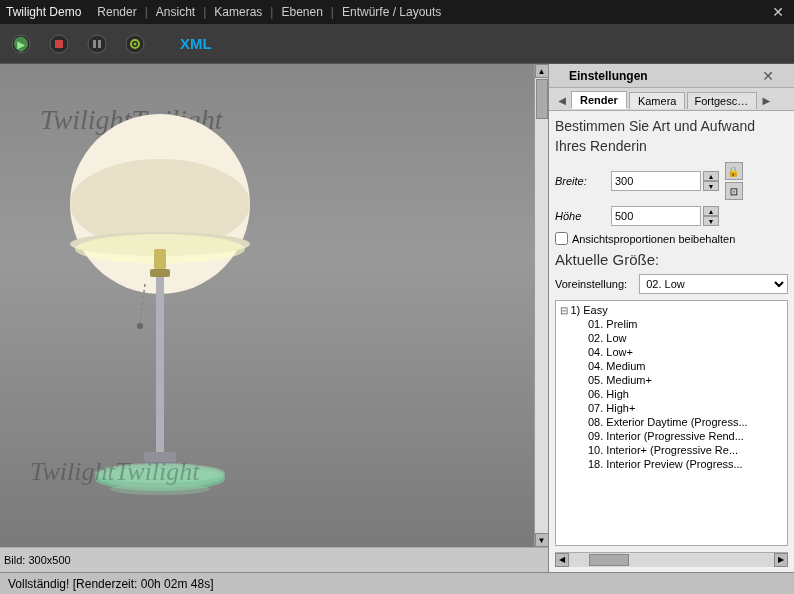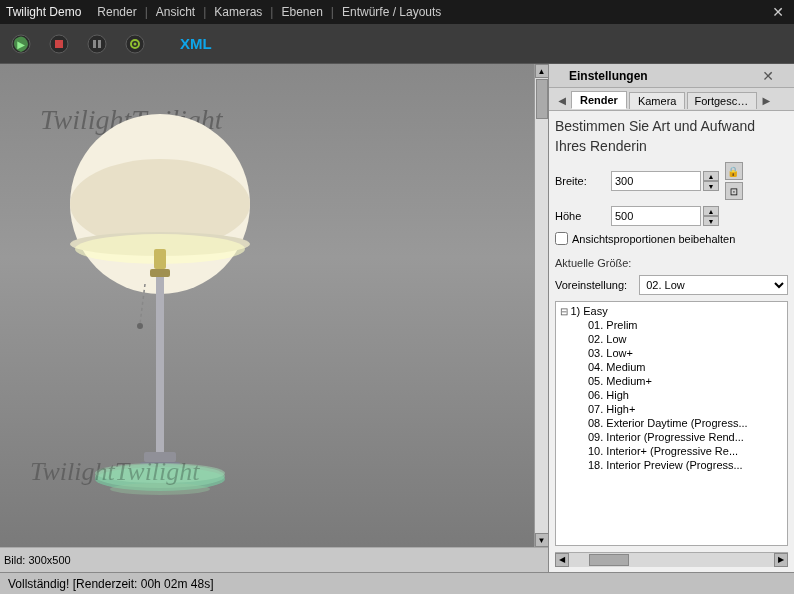--- a/index.html
+++ b/index.html
@@ -273,20 +273,21 @@
     }
 
     .field-row {
       display: flex;
       align-items: center;
       gap: 6px;
     }
     .field-label {
       font-size: 11px;
       width: 50px;
+      font-style: italic;
     }
     .field-input-wrap {
       display: flex;
       align-items: flex-start;
       gap: 2px;
     }
     .field-input {
       width: 90px;
       height: 20px;
       border: 1px solid #aaa;
@@ -333,23 +334,22 @@
     }
     .checkbox-row input[type=checkbox] {
       width: 13px;
       height: 13px;
     }
     .checkbox-label {
       font-size: 11px;
     }
 
     .aktuelle-row {
-      font-size: 11px;
+      font-size: 15px;
       color: #333;
-      margin-top: 6px;
     }
 
     .voreinstellung-row {
       display: flex;
       align-items: center;
       gap: 12px;
     }
     .voreinstellung-label {
       font-size: 11px;
     }
@@ -620,21 +620,21 @@
       </div>
 
       <div id="tree-container">
         <div id="tree-inner">
           <div class="tree-group-label">
             <span class="tree-expand">⊟</span>
             <span>1) Easy</span>
           </div>
           <div class="tree-item">01. Prelim</div>
           <div class="tree-item">02. Low</div>
-          <div class="tree-item">03. Low+</div>
+          <div class="tree-item">04. Low+</div>
           <div class="tree-item">04. Medium</div>
           <div class="tree-item">05. Medium+</div>
           <div class="tree-item">06. High</div>
           <div class="tree-item">07. High+</div>
           <div class="tree-item">08. Exterior Daytime (Progress...</div>
           <div class="tree-item">09. Interior (Progressive Rend...</div>
           <div class="tree-item">10. Interior+ (Progressive Re...</div>
           <div class="tree-item">18. Interior Preview (Progress...</div>
         </div>
       </div>

